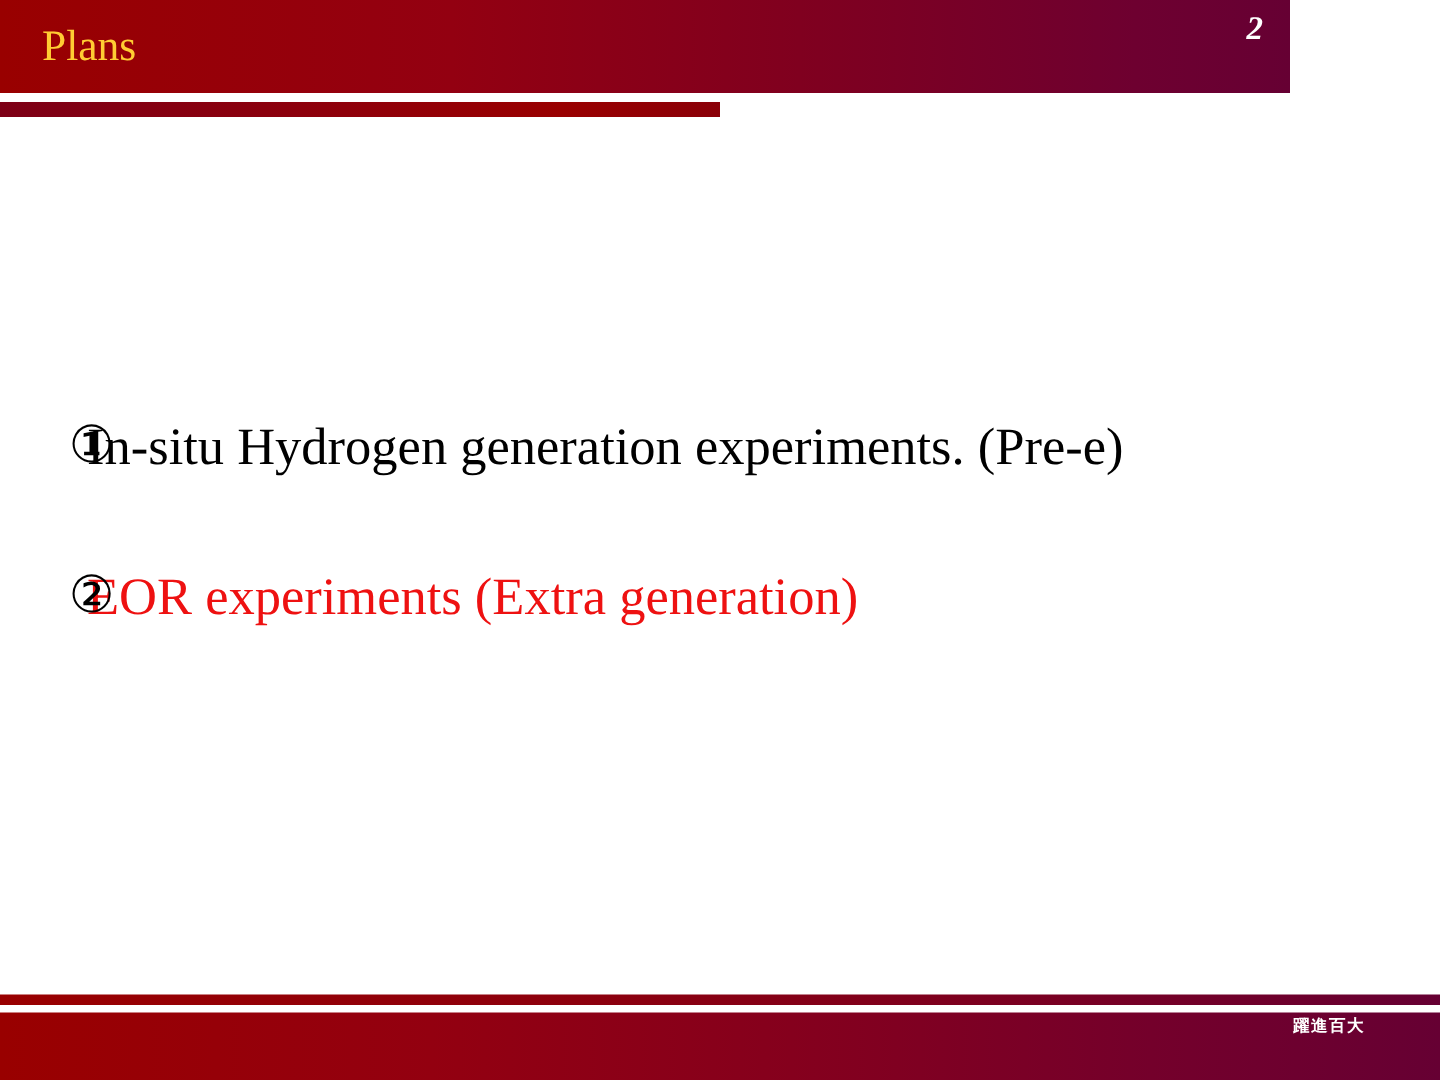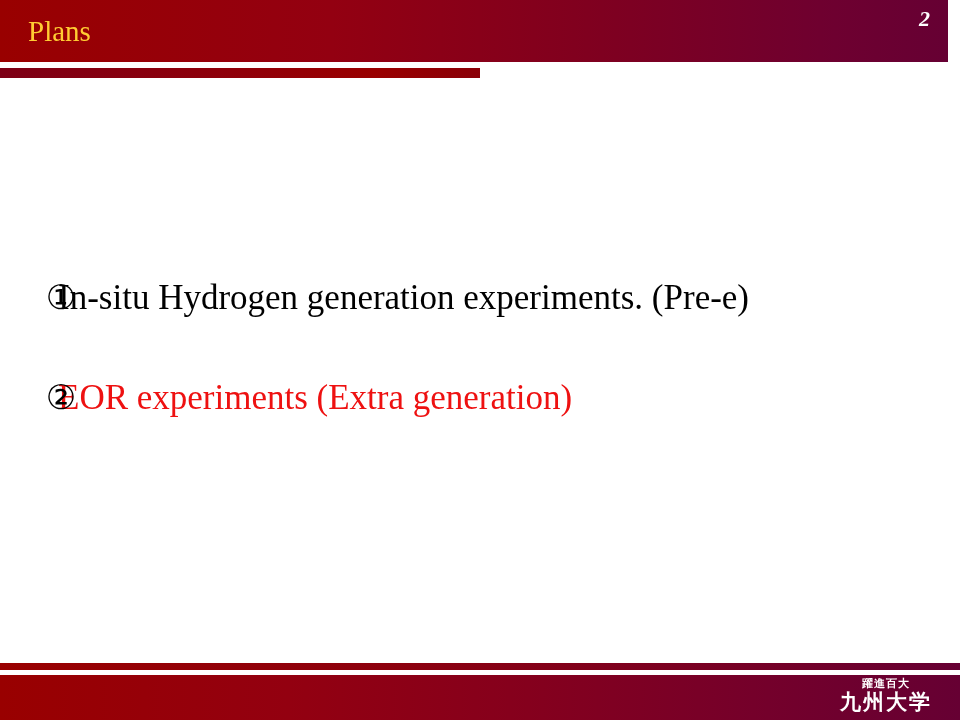--- a/index.html
+++ b/index.html
@@ -13,21 +13,21 @@
     position: relative;
     overflow: hidden;
     font-family: "Liberation Serif", "DejaVu Serif", serif;
   }
 
   
   .header-bar {
     position: absolute;
     left: 0;
     top: 0;
-    width: 948px;
+    width: 860px;
     height: 62px;
     background: linear-gradient(to right, #990000 0%, #930011 35%, #80001f 62%, #6e0030 88%, #660033 100%);
   }
   .slide-title {
     position: absolute;
     left: 28px;
     top: 17px;
     font-size: 29px;
     line-height: 1;
     color: #ffcc33;
@@ -163,15 +163,14 @@
     <span class="bullet-text">EOR experiments (Extra generation)</span>
   </div>
 
 </div>
 
 <div class="footer-rule"></div>
 
 <div class="footer-bar">
   <div class="univ-logo">
     <div class="logo-tag">躍進百大</div>
-    <div class="logo-name">九州大学</div>
   </div>
 </div>
 
 </body></html>

